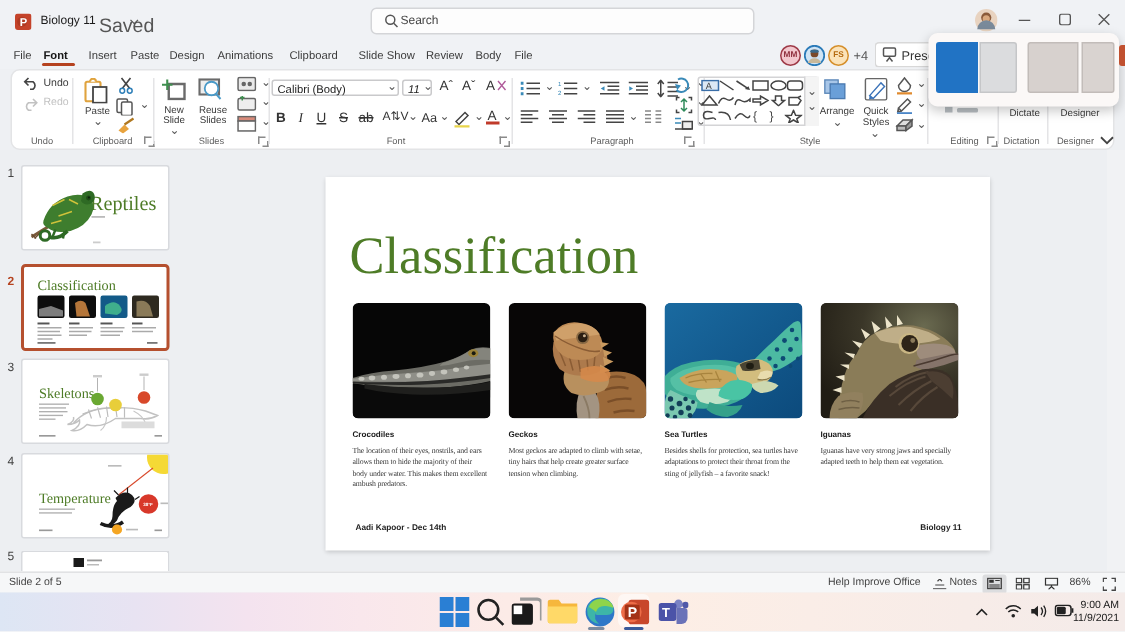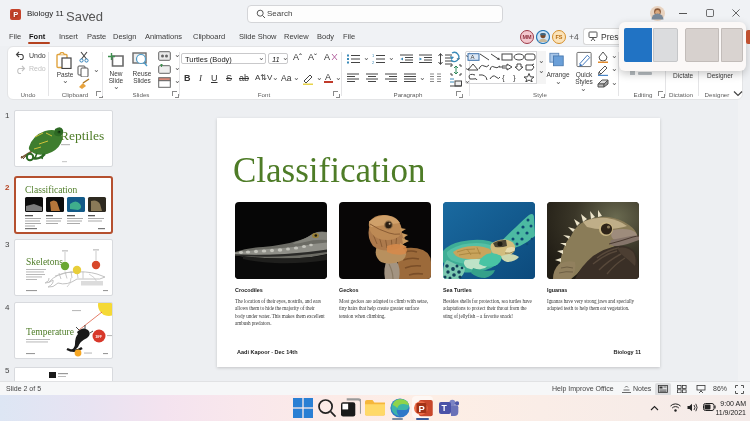--- a/index.html
+++ b/index.html
@@ -183,21 +183,21 @@
     <svg class="abs" style="left:150px;top:30px" width="13" height="11" viewBox="0 0 13 11">
         <rect x="0.7" y="0.7" width="11.6" height="3" fill="#d88a7a" stroke="#666"></rect>
         <rect x="0.7" y="3.7" width="11.6" height="6.6" fill="#fff" stroke="#666"></rect>
       </svg>
     <div class="chev" style="left:166px;top:32px;"></div>
     <div class="glabel" style="left:103px;">Slides</div>
     <div class="launch" style="left:164px;"></div>
     <div class="gdiv" style="left:171px"></div>
 
     <div class="abs" style="left:173px;top:6px;width:85px;height:11px;border:1px solid #c9c9cb;border-radius:2px;background:#fff;"></div>
-    <div class="abs" style="left:177px;top:8px;font-size:7.5px;color:#222;">Turtles (Body)</div>
+    <div class="abs" style="left:177px;top:8px;font-size:7.5px;color:#222;">Calibri (Body)</div>
     <div class="chev" style="left:250px;top:9px;"></div>
     <div class="abs" style="left:260px;top:6px;width:20px;height:11px;border:1px solid #c9c9cb;border-radius:2px;background:#fff;"></div>
     <div class="abs" style="left:264px;top:8px;font-size:7.5px;color:#222;font-style:italic;">11</div>
     <div class="chev" style="left:274px;top:9px;"></div>
     <div class="abs" style="left:285px;top:5px;font-size:9px;color:#333;">Aˆ</div>
     <div class="abs" style="left:300px;top:5px;font-size:9px;color:#333;">Aˇ</div>
     <div class="abs" style="left:316px;top:5px;font-size:9px;color:#333;">A</div>
     <svg class="abs" style="left:323px;top:6px" width="7" height="8" viewBox="0 0 7 8">
         <path d="M1 7 L6 1 M1 1 L6 7" stroke="#b05a9a" stroke-width="0.9"></path>
       </svg>

